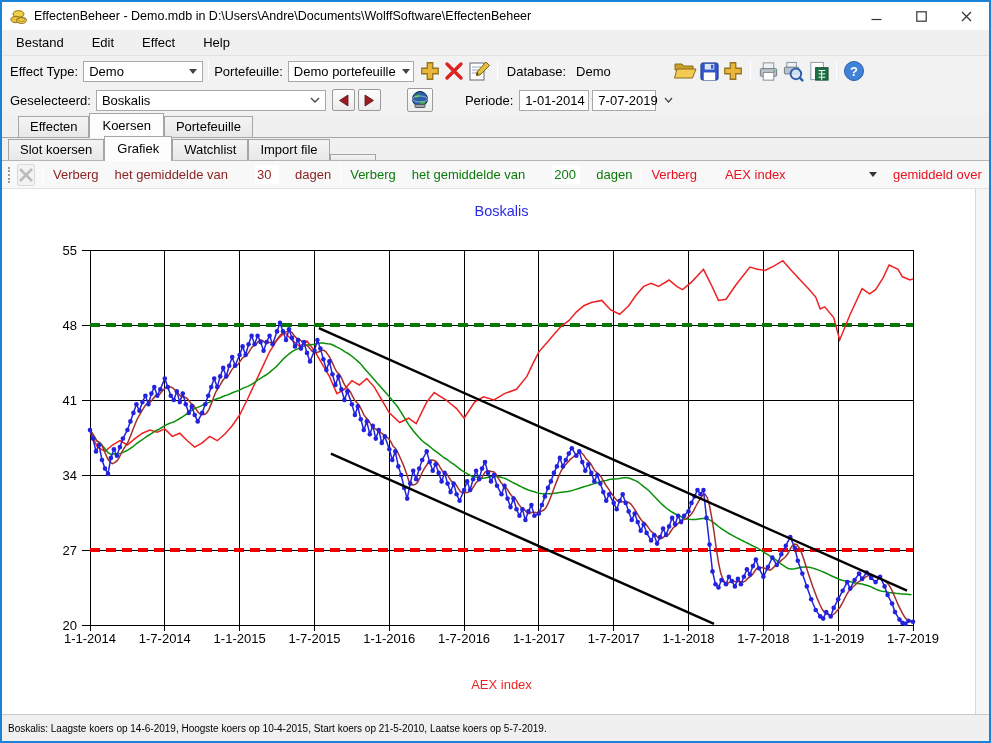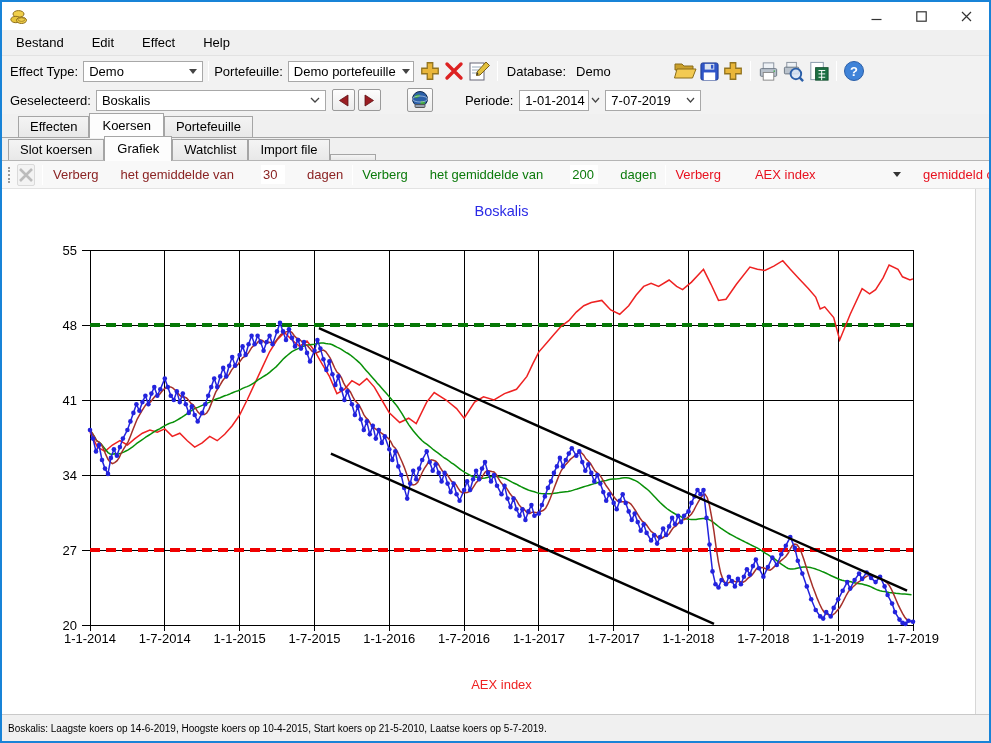--- a/index.html
+++ b/index.html
@@ -31,21 +31,21 @@
   .tabs1{top:112px;height:24px;background:#f0f0f0;align-items:flex-end;border-bottom:1px solid #a5a5a5;padding-left:16px;}
   .tabs2{top:136px;height:23px;background:#f0f0f0;align-items:flex-end;border-bottom:1px solid #b5b5b5;padding-left:6px;}
   .tab{padding:2px 11px 3px 11px;background:linear-gradient(#f4f4f4,#e8e8e8);border:1px solid #a5a5a5;border-bottom:none;margin-right:0px;white-space:nowrap;font-size:13px;}
   .tab.active{background:#fdfdfd;padding:4px 12px 5px 12px;position:relative;top:1px;z-index:2;}
   .tab.blank{min-width:46px;}
   
   .charttb{top:159px;height:28px;background:#f8f8f8;border-bottom:1px solid #e3e3e3;}
   .grip{width:3px;height:16px;margin-left:6px;border-left:2px dotted #9a9a9a;}
   .disbtn{width:30px;height:22px;margin-left:7px;background:#f3f3f3;border:1px solid #dadada;border-radius:2px;display:flex;align-items:center;justify-content:center;}
   .tgrp{display:flex;align-items:center;white-space:nowrap;}
-  .tgrp span{margin-left:22px;}
+  .tgrp span{margin-left:16px;}
   .tinput{height:19px;border:none;background:#fff;font:inherit;color:inherit;text-align:left;padding:0 2px;margin-left:27px;}
   .tinput.focused{border:1px solid #3d8fe0;}
   .flatcbo{display:flex;align-items:center;margin-left:12px;width:168px;white-space:nowrap;}
   .flatcbo .caret{margin-left:auto;}
   
   .chartpage{position:absolute;left:0;top:187px;width:987px;height:525px;background:#fff;}
   .charttitle{position:absolute;top:14px;left:88px;width:823px;text-align:center;color:#2a2ae6;font-size:14.5px;}
   .chartbottom{position:absolute;top:488px;left:88px;width:823px;text-align:center;color:#ee2222;font-size:13px;}
   .gutter{position:absolute;right:0;top:0;width:14px;height:525px;background:#f6f6f6;border-left:1px solid #d7d7d7;}
   
@@ -59,20 +59,21 @@
 
   <div class="row titlebar">
     <span>
       <svg width="17" height="17" viewBox="0 0 17 17">
         <ellipse cx="8.5" cy="6" rx="5.5" ry="3.4" fill="#f0cf4a" stroke="#8f6f1c"></ellipse>
         <ellipse cx="5.8" cy="11.5" rx="5" ry="3.2" fill="#e7c53a" stroke="#8f6f1c"></ellipse>
         <ellipse cx="11.5" cy="12.3" rx="5" ry="3.2" fill="#f0cf4a" stroke="#8f6f1c"></ellipse>
         <ellipse cx="11.5" cy="11.6" rx="3.4" ry="1.8" fill="none" stroke="#8f6f1c" stroke-width="0.7"></ellipse>
       </svg>
     </span>
+    <span class="title">EffectenBeheer - Demo.mdb in D:\Users\Andre\Documents\WolffSoftware\EffectenBeheer</span>
     <div class="wincontrols">
       <div class="winbtn">
         <svg width="11" height="11" viewBox="0 0 11 11">
             <line x1="0.5" y1="8.5" x2="10.5" y2="8.5" stroke="#333" stroke-width="1.2"></line>
           </svg>
       </div>
       <div class="winbtn">
         <svg width="11" height="11" viewBox="0 0 11 11">
             <rect x="0.8" y="0.8" width="9.4" height="9.4" fill="none" stroke="#333" stroke-width="1.2"></rect>
           </svg>
@@ -216,21 +217,21 @@
     </div>
     <span class="lbl" style="margin-left:32px">Periode:</span>
     <div class="cbo" style="margin-left:6px;width:70px">
       <span>1-01-2014</span>
       <span class="caret">
           <svg width="9" height="6">
             <path d="M1 1 L4.5 5 L8 1" fill="none" stroke="#444" stroke-width="1.2"></path>
           </svg>
         </span>
     </div>
-    <div class="cbo" style="margin-left:16px;width:96px">
+    <div class="cbo" style="margin-left:3px;width:64px">
       <span>7-07-2019</span>
       <span class="caret">
           <svg width="9" height="6">
             <path d="M1 1 L4.5 5 L8 1" fill="none" stroke="#444" stroke-width="1.2"></path>
           </svg>
         </span>
     </div>
   </div>
 
   <div class="row tabs1">

